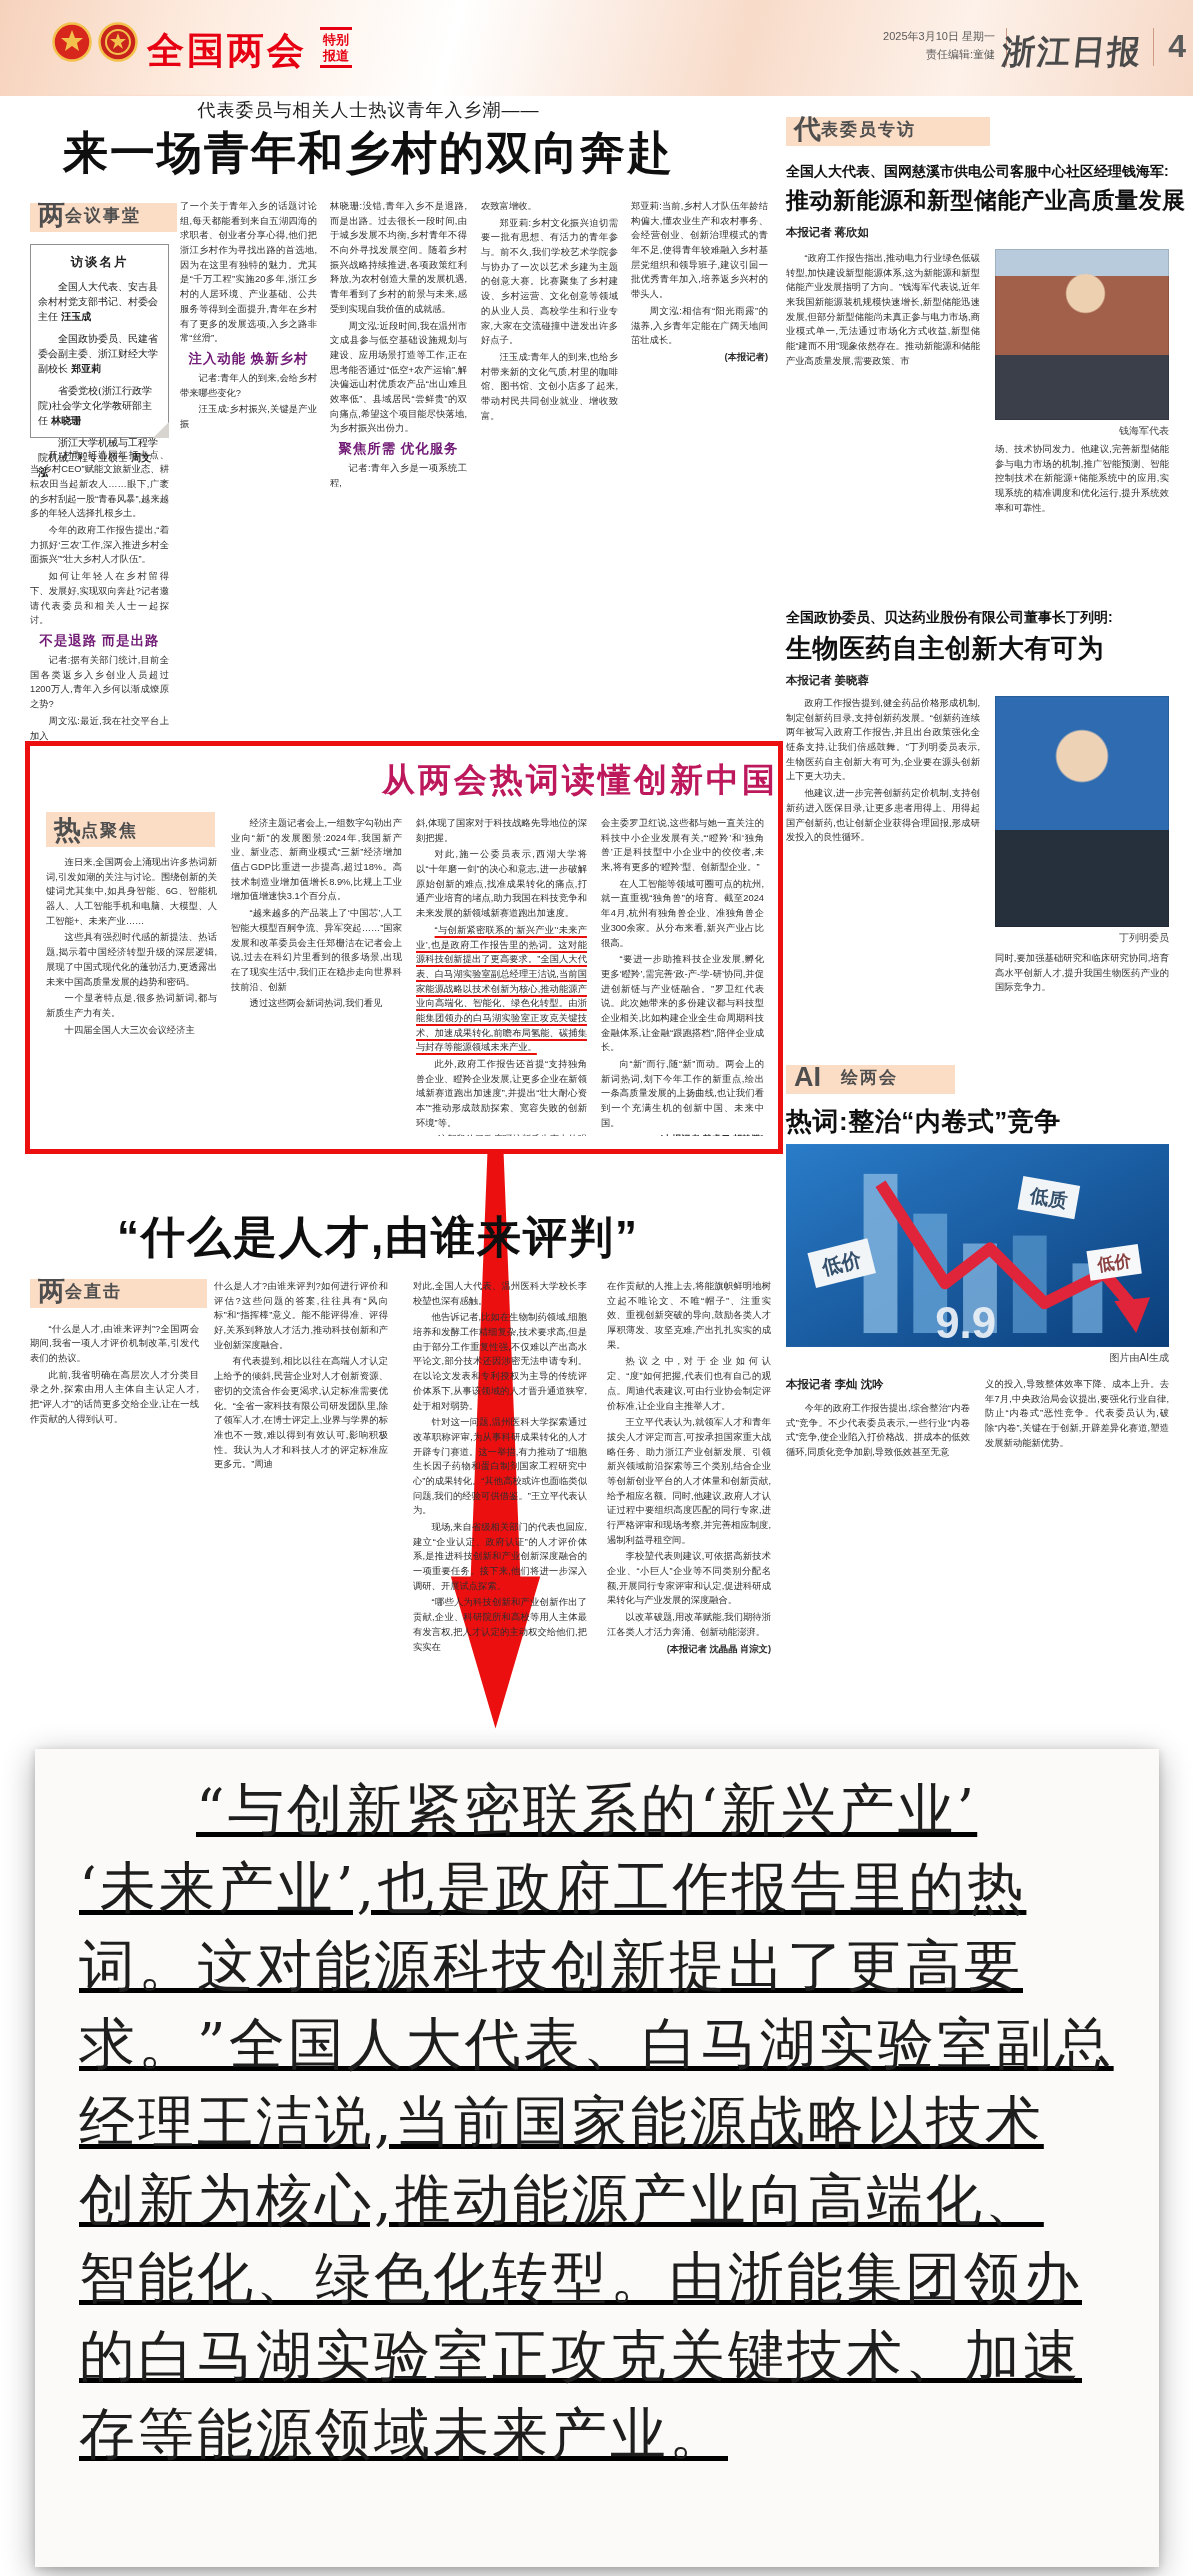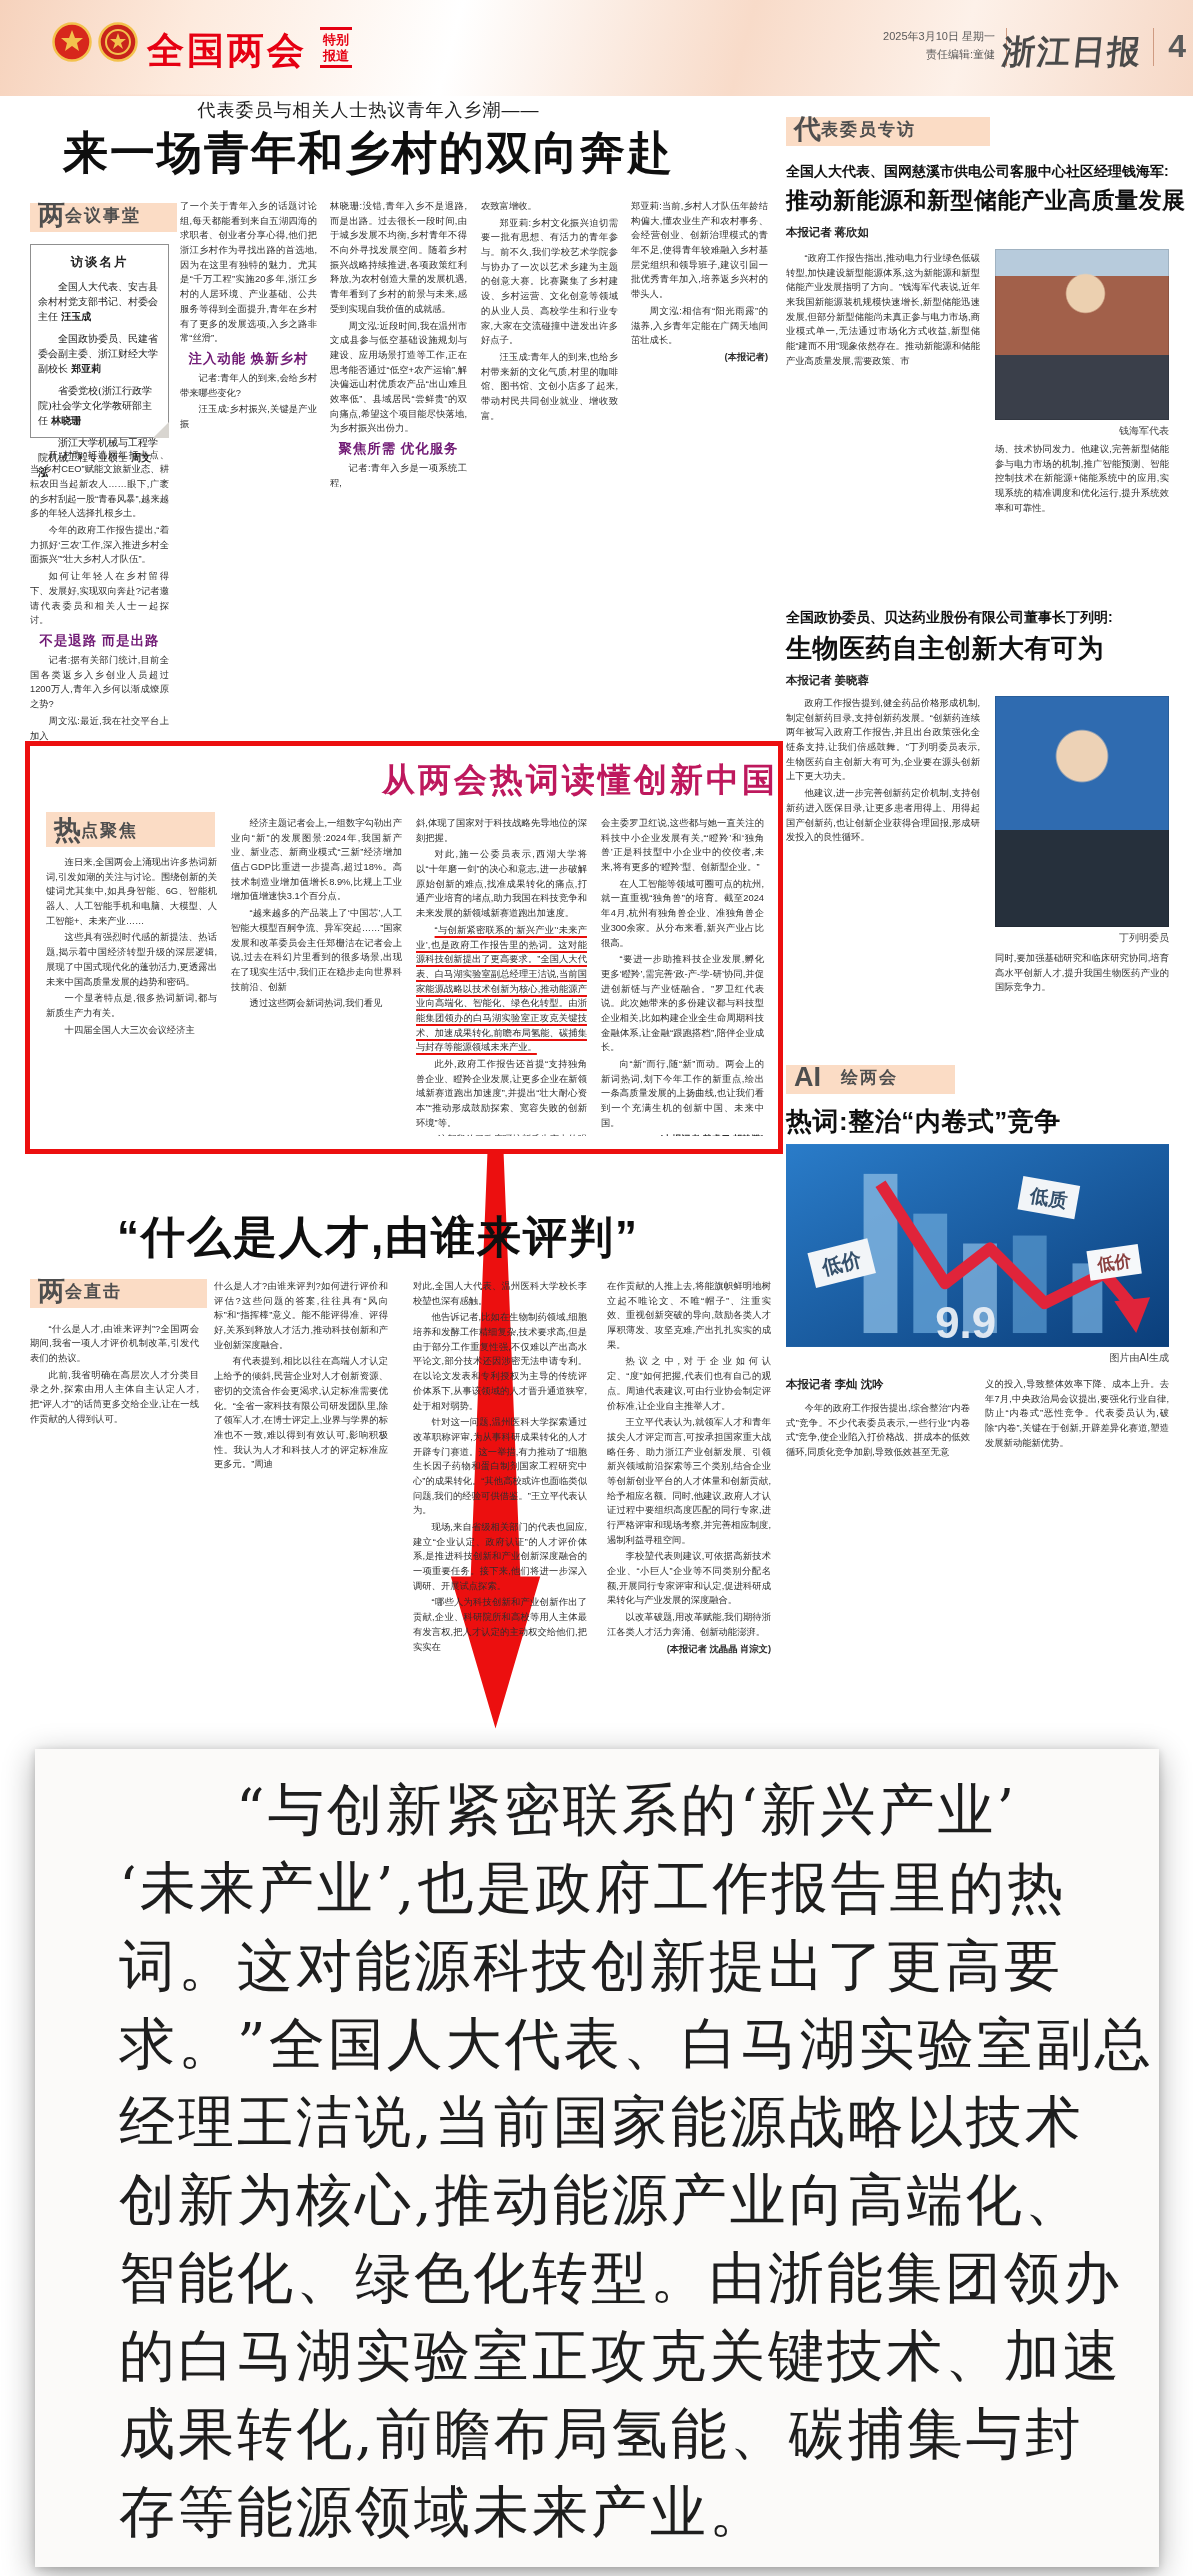--- a/index.html
+++ b/index.html
@@ -285,28 +285,27 @@
   <div class="abs caption" style="left:786px;top:1351px;width:383px;">图片由AI生成</div>
   <div class="abs byline" style="left:786px;top:1377px;">本报记者 李灿 沈吟</div>
   <div class="abs bodycol" style="left:786px;top:1401px;width:184px;height:285px;">
     <p>今年的政府工作报告提出,综合整治“内卷式”竞争。不少代表委员表示,一些行业“内卷式”竞争,使企业陷入打价格战、拼成本的低效循环,同质化竞争加剧,导致低效甚至无意</p>
   </div>
   <div class="abs bodycol" style="left:985px;top:1377px;width:184px;height:308px;">
     <p class="noind">义的投入,导致整体效率下降、成本上升。去年7月,中央政治局会议提出,要强化行业自律,防止“内卷式”恶性竞争。代表委员认为,破除“内卷”,关键在于创新,开辟差异化赛道,塑造发展新动能新优势。</p>
   </div>
 
   <div class="abs quote-card" style="left:35px;top:1749px;width:1124px;height:818px;padding:0;">
-    <div style="padding:22px 84px 0;">
+    <div style="padding:22px 44px 0;text-decoration:underline;">
       <div class="qline qindent">“与创新紧密联系的‘新兴产业’</div>
       <div class="qline">‘未来产业’,也是政府工作报告里的热</div>
       <div class="qline">词。这对能源科技创新提出了更高要</div>
       <div class="qline">求。”全国人大代表、白马湖实验室副总</div>
       <div class="qline">经理王洁说,当前国家能源战略以技术</div>
       <div class="qline">创新为核心,推动能源产业向高端化、</div>
       <div class="qline">智能化、绿色化转型。由浙能集团领办</div>
       <div class="qline">的白马湖实验室正攻克关键技术、加速</div>
-      <div class="qline">成果转化,前瞻布局氢能、碳捕集与封</div>
       <div class="qline">存等能源领域未来产业。</div>
     </div>
   </div>
 
 </div>
 
 
 </body></html>

